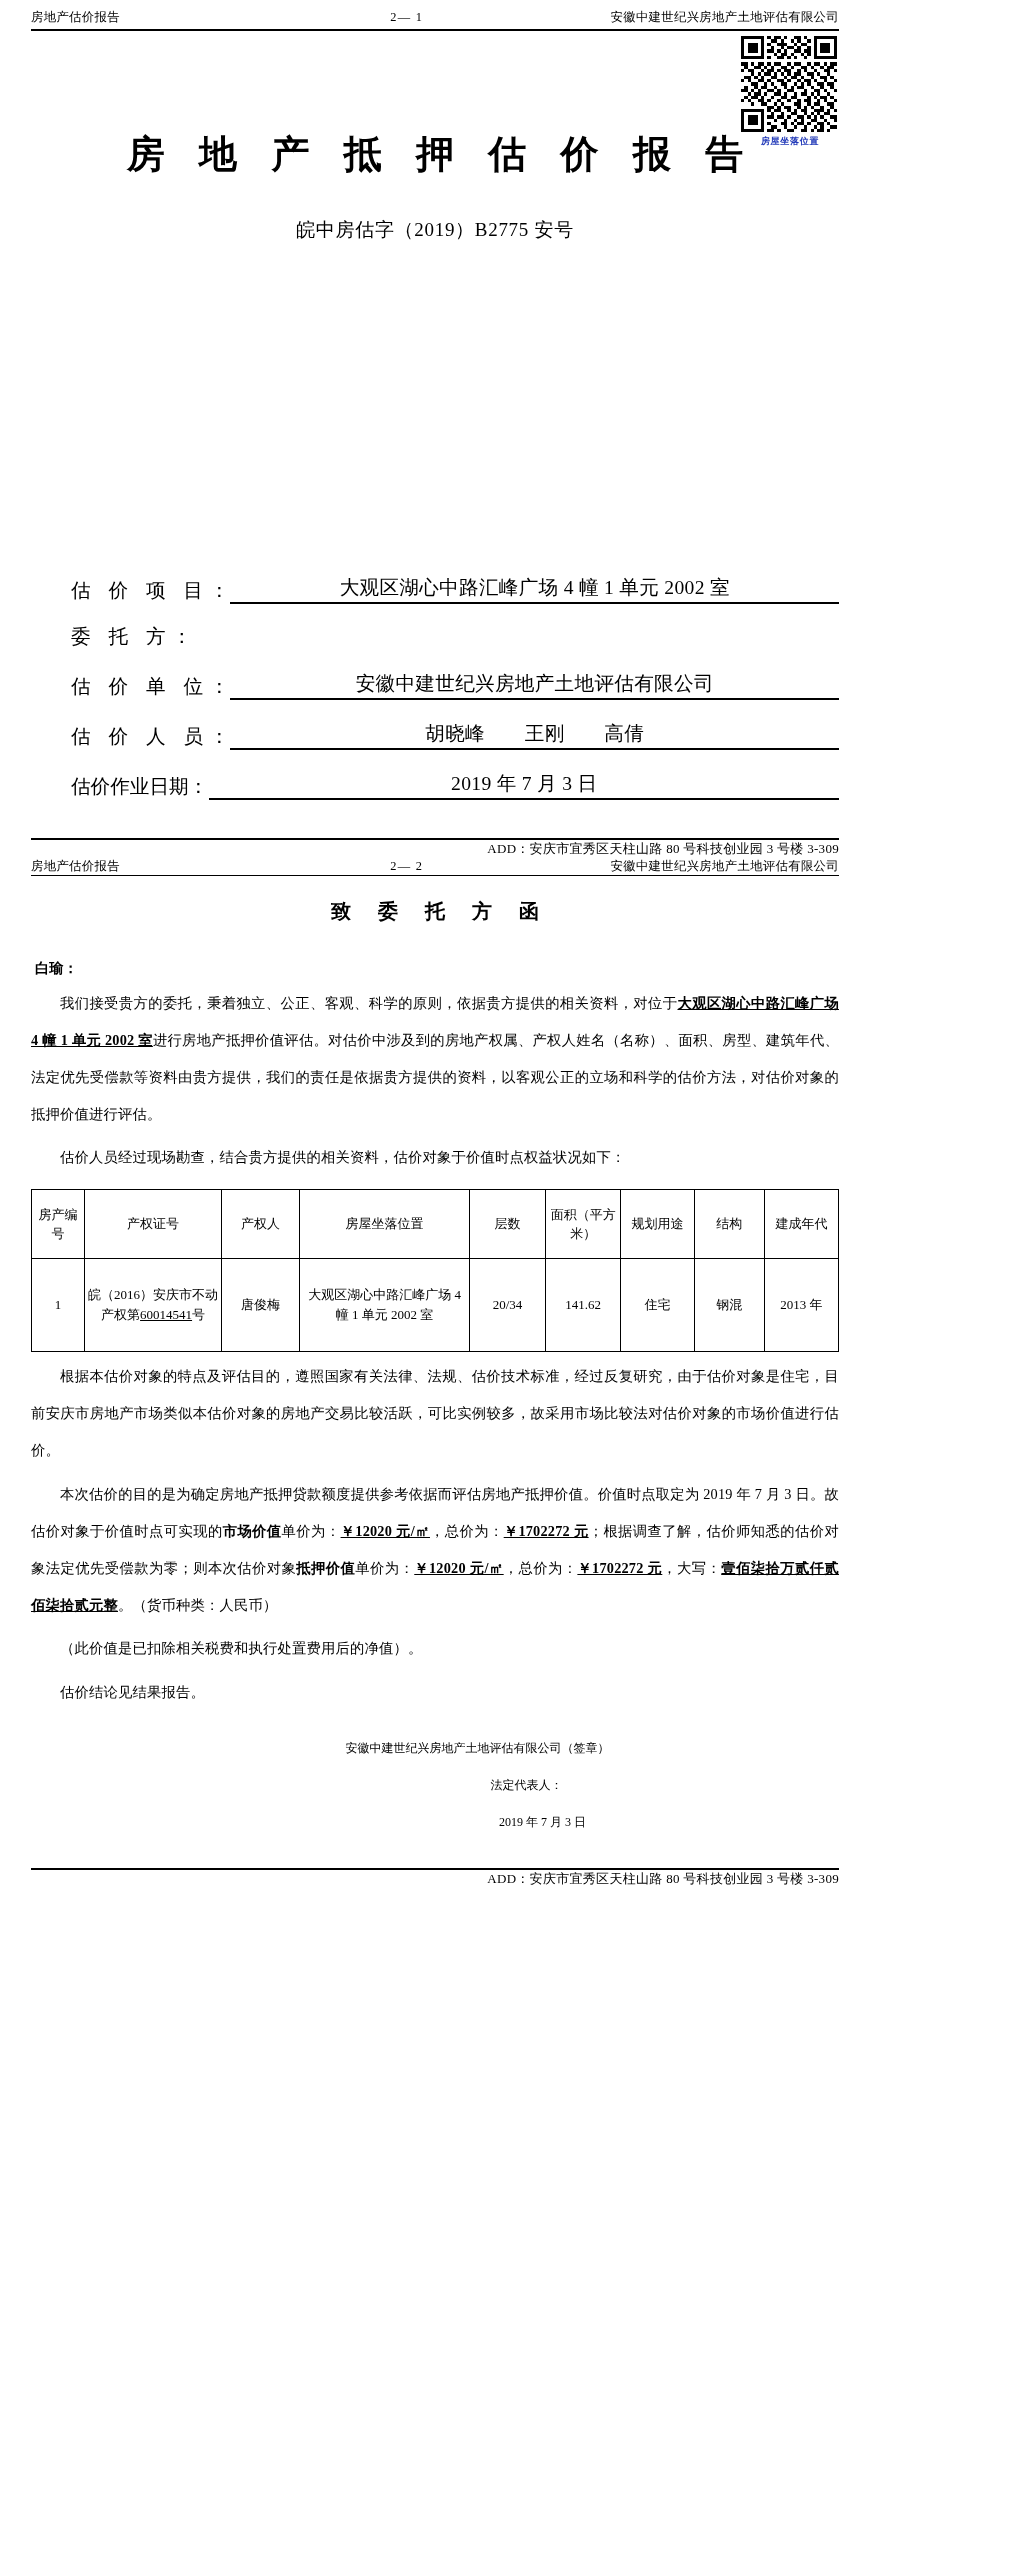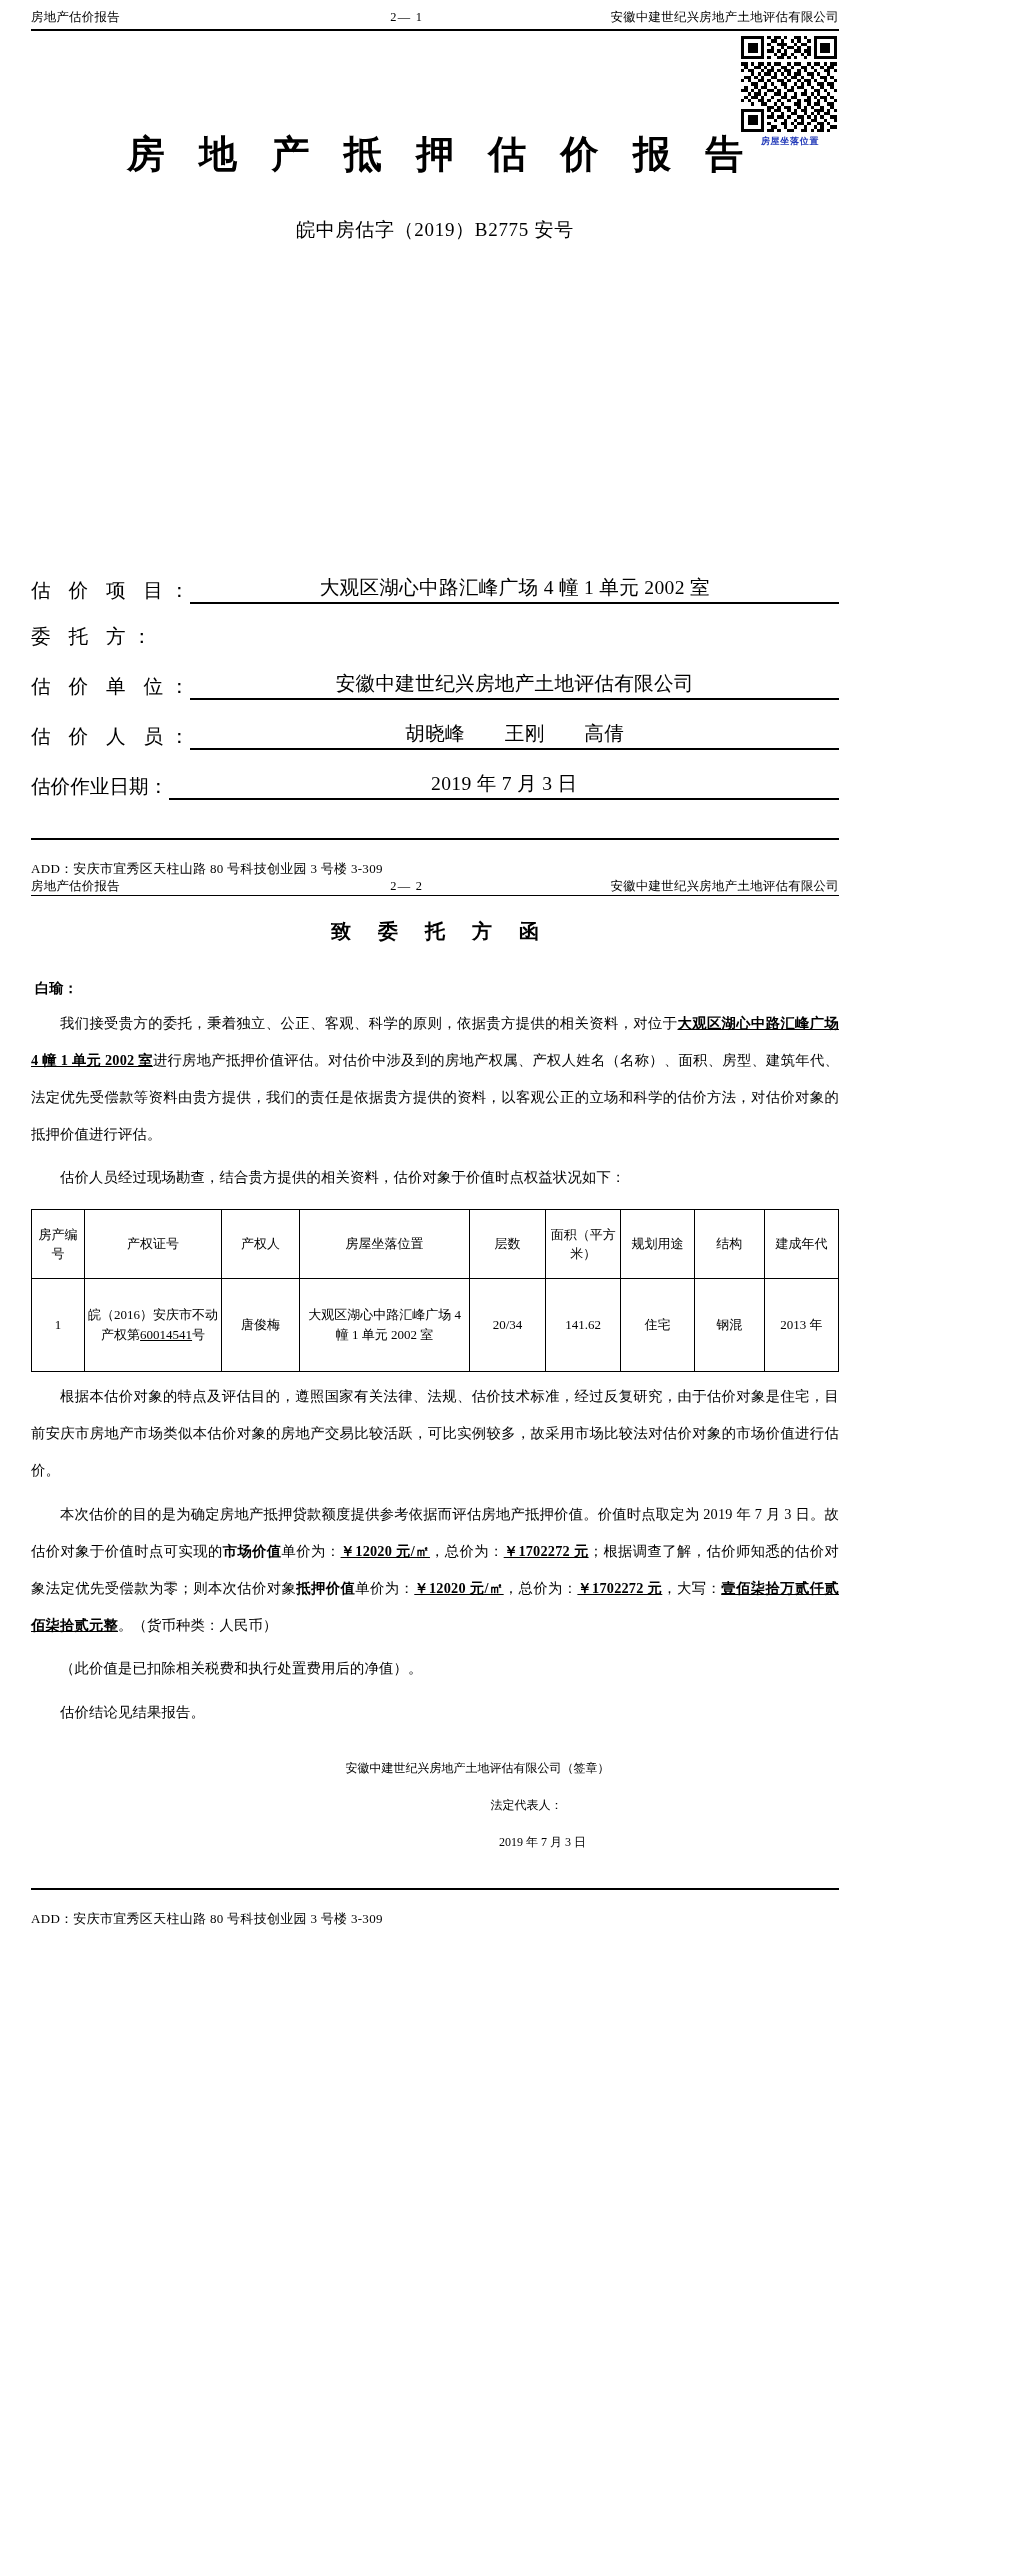--- a/index.html
+++ b/index.html
@@ -40,21 +40,22 @@
   .rule-thick {
     border-top: 2px solid #000;
     margin-top: 2.6px;
   }
   .rule-thin {
     border-top: 1.3px solid #000;
   }
   .add-line {
     font-size: 13px;
     letter-spacing: 0.3px;
-    padding-top: 20px;
+    padding-top: 0;
+    text-align: right;
   }
 
   
   .qr-block {
     position: absolute;
     right: 0;
     top: 36px;
     width: 98px;
     text-align: center;
   }
@@ -83,20 +84,21 @@
   .doc-subtitle {
     text-align: center;
     font-size: 19px;
     letter-spacing: 0.7px;
     margin-top: 37px;
   }
 
   
   .fields {
     margin-top: 331px;
+    margin-left: 40px;
   }
   .field-row {
     display: flex;
     align-items: flex-end;
     font-size: 19.6px;
     margin-bottom: 19.6px;
     white-space: nowrap;
   }
   .field-label {
     flex: 0 0 auto;

